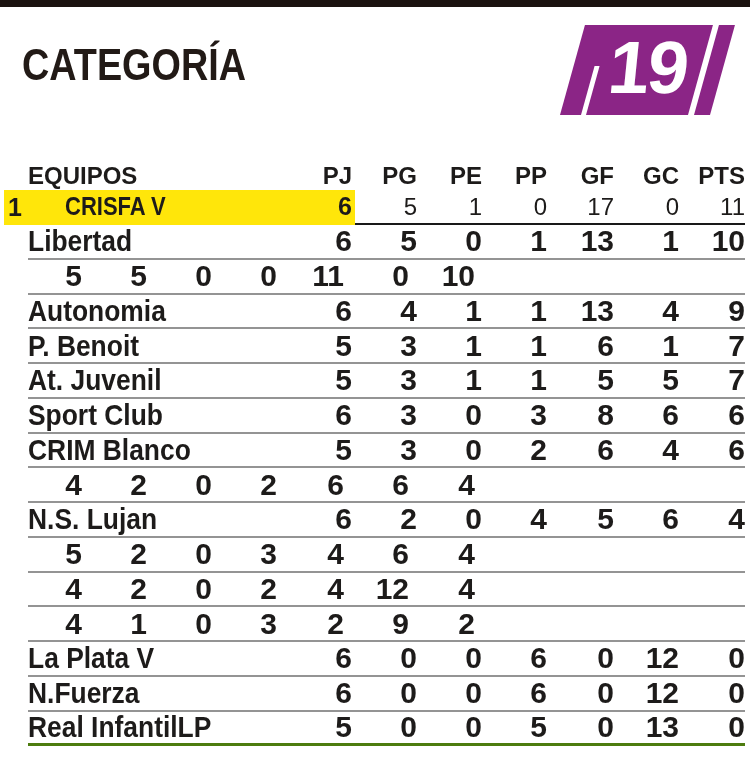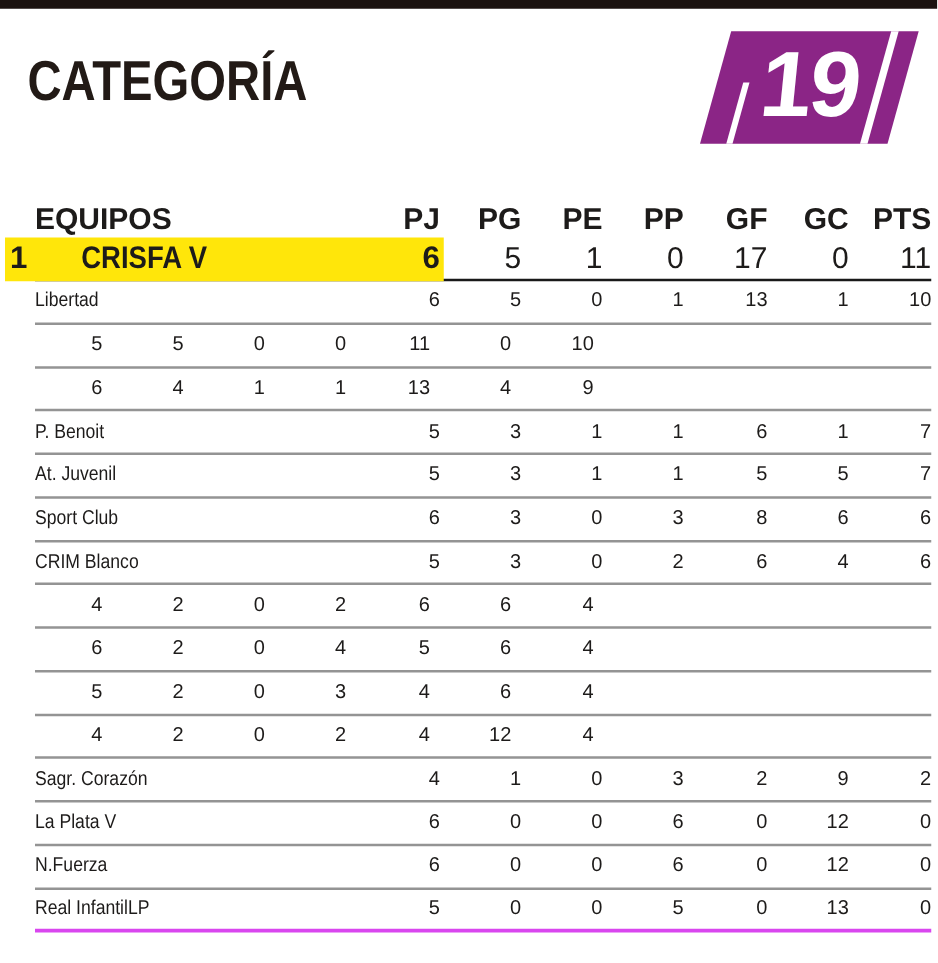--- a/index.html
+++ b/index.html
@@ -50,21 +50,22 @@
     background:#ffffff;
   }
   
   .standings{
     position:absolute;left:28px;top:155px;width:717px;
   }
   .trow{
     display:flex;align-items:center;
     height:34.75px;box-sizing:border-box;
     border-bottom:2px solid var(--sep);
-    font-size:16px;
+    font-size:30px;
+    font-weight:bold;
   }
   .thead{
     display:flex;align-items:flex-end;height:35px;box-sizing:border-box;
     font-weight:bold;font-size:24px;border-bottom:none;
   }
   .cell{white-space:nowrap;}
   .c-name{width:270px;text-align:left;}
   .c-pj{width:54px;text-align:right;}
   .c-pg{width:65px;text-align:right;}
   .c-pe{width:65px;text-align:right;}
@@ -84,21 +85,21 @@
     position:absolute;left:-24px;top:0;bottom:-2px;width:351px;
     background:var(--yellow);z-index:0;
   }
   .trow.first .cell{position:relative;z-index:1;}
   .trow.first .c-name{padding-left:37px;width:233px;}
   .trow.first .rank{
     position:absolute;left:-20px;top:50%;transform:translateY(-50%);
     z-index:1;
   }
   .trow.first .plain{font-weight:normal;font-size:24px;}
-  .trow.last{border-bottom:3px solid #d946ef;}
+  .trow.last{border-bottom:3px solid #4d7c0f;}
 </style>
 </head>
 <body>
 
 <div class="page">
   <div class="top-bar"></div>
   <h1 class="title">CATEGORÍA</h1>
 
   <div class="badge">
     <span class="badge-slash-left"></span>
@@ -143,20 +144,21 @@
         <div class="trow">
           <span class="cell c-pj">5</span>
           <span class="cell c-pg">5</span>
           <span class="cell c-pe">0</span>
           <span class="cell c-pp">0</span>
           <span class="cell c-gf">11</span>
           <span class="cell c-gc">0</span>
           <span class="cell c-pts">10</span>
         </div>
         <div class="trow">
+          <span class="cell c-name"><span class="team-label">Autonomia</span></span>
           <span class="cell c-pj">6</span>
           <span class="cell c-pg">4</span>
           <span class="cell c-pe">1</span>
           <span class="cell c-pp">1</span>
           <span class="cell c-gf">13</span>
           <span class="cell c-gc">4</span>
           <span class="cell c-pts">9</span>
         </div>
         <div class="trow">
           <span class="cell c-name"><span class="team-label">P. Benoit</span></span>
@@ -201,20 +203,21 @@
         <div class="trow">
           <span class="cell c-pj">4</span>
           <span class="cell c-pg">2</span>
           <span class="cell c-pe">0</span>
           <span class="cell c-pp">2</span>
           <span class="cell c-gf">6</span>
           <span class="cell c-gc">6</span>
           <span class="cell c-pts">4</span>
         </div>
         <div class="trow">
+          <span class="cell c-name"><span class="team-label">N.S. Lujan</span></span>
           <span class="cell c-pj">6</span>
           <span class="cell c-pg">2</span>
           <span class="cell c-pe">0</span>
           <span class="cell c-pp">4</span>
           <span class="cell c-gf">5</span>
           <span class="cell c-gc">6</span>
           <span class="cell c-pts">4</span>
         </div>
         <div class="trow">
           <span class="cell c-pj">5</span>
@@ -228,21 +231,20 @@
         <div class="trow">
           <span class="cell c-pj">4</span>
           <span class="cell c-pg">2</span>
           <span class="cell c-pe">0</span>
           <span class="cell c-pp">2</span>
           <span class="cell c-gf">4</span>
           <span class="cell c-gc">12</span>
           <span class="cell c-pts">4</span>
         </div>
         <div class="trow">
-          <span class="cell c-name"><span class="team-label">Sagr. Corazón</span></span>
           <span class="cell c-pj">4</span>
           <span class="cell c-pg">1</span>
           <span class="cell c-pe">0</span>
           <span class="cell c-pp">3</span>
           <span class="cell c-gf">2</span>
           <span class="cell c-gc">9</span>
           <span class="cell c-pts">2</span>
         </div>
         <div class="trow">
           <span class="cell c-name"><span class="team-label">La Plata V</span></span>

